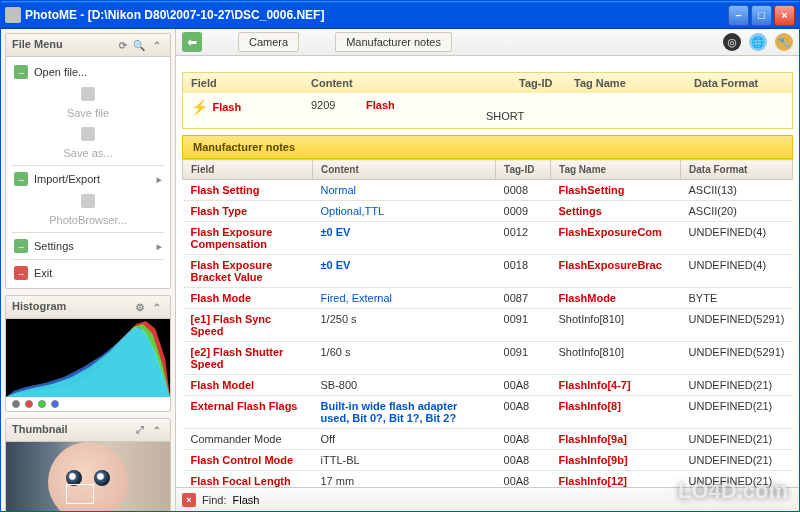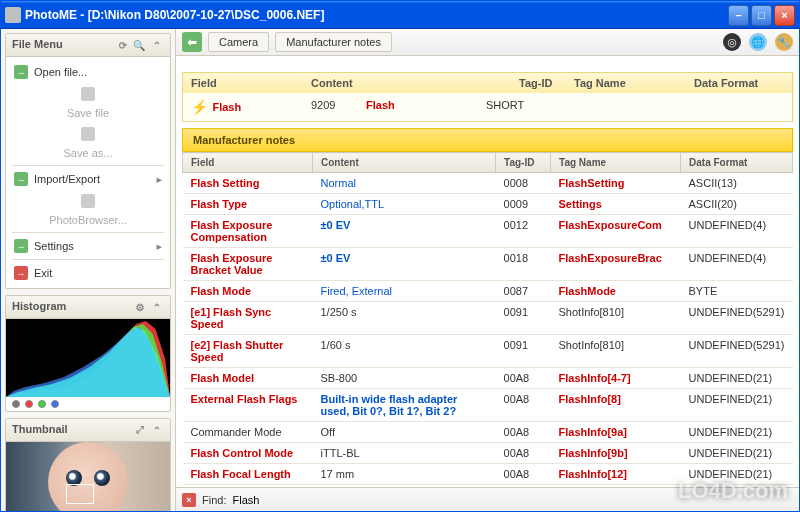--- a/index.html
+++ b/index.html
@@ -29,33 +29,33 @@
 .histogram { height: 78px; background: #000; position: relative; overflow: hidden; }
 .hist-dots { padding: 3px 6px; display: flex; gap: 5px; }
 .hist-dot { width: 8px; height: 8px; border-radius: 50%; border: 1px solid #888; cursor: pointer; }
 .thumb { height: 96px; background: #333; position: relative; display: flex; align-items: center; justify-content: center; overflow: hidden; }
 .baby-face { width: 80px; height: 80px; background: radial-gradient(circle at 45% 40%, #f4d5c4, #e0b29e); border-radius: 50%; position: relative; }
 .baby-eye { width: 16px; height: 16px; background: radial-gradient(circle at 40% 40%, #fff 20%, #3a5a7a 30%, #1a2a3a 60%); border-radius: 50%; position: absolute; top: 28px; }
 .baby-eye.l { left: 18px; } .baby-eye.r { right: 18px; }
 .main { flex: 1; display: flex; flex-direction: column; overflow: hidden; }
 .toolbar { height: 27px; background: linear-gradient(to bottom, #fafafa, #eee); border-bottom: 1px solid #cfcabe; display: flex; align-items: center; padding: 0 6px; gap: 6px; }
 .toolbar .back { width: 20px; height: 20px; background: #6bb76b; border-radius: 3px; color: #fff; display: flex; align-items: center; justify-content: center; cursor: pointer; font-weight: bold; }
-.tab-btn { padding: 3px 10px; border: 1px solid #cfcabe; background: #f7f6f2; border-radius: 2px; cursor: pointer; color: #333; }
+.tab-btn { padding: 3px 10px; border: 1px solid #cfcabe; background: #f7f6f2; border-radius: 2px; cursor: pointer; color: #333; margin-left: 30px; }
 .toolbar .spacer { flex: 1; }
 .tool-icon { width: 18px; height: 18px; border-radius: 50%; display: flex; align-items: center; justify-content: center; cursor: pointer; margin-left: 2px; }
 .content { flex: 1; overflow-y: auto; background: #fff; padding: 12px 6px; }
 .flash-box { border: 1px solid #e6d87a; margin: 4px 0; }
 .flash-head { background: linear-gradient(to bottom, #fff8d6, #fceda8); padding: 4px 8px; display: flex; font-weight: bold; color: #555; font-size: 10px; }
 .flash-head .c1 { width: 120px; } .flash-head .c2 { flex: 1; } .flash-head .c3 { width: 55px; } .flash-head .c4 { width: 120px; } .flash-head .c5 { width: 90px; }
 .flash-row { background: #fffef5; padding: 6px 8px; display: flex; align-items: flex-start; }
 .flash-row .c1 { width: 120px; color: #cc0000; font-weight: bold; display: flex; align-items: center; gap: 4px; }
 .flash-row .c2 { flex: 1; color: #0054cc; font-weight: bold; }
 .flash-row .c3 { width: 55px; color: #333; }
 .flash-row .c4 { width: 120px; color: #cc0000; font-weight: bold; }
-.flash-row .c5 { width: 90px; color: #333; }
+.flash-row .c5 { width: 90px; color: #333; margin-top: 11px; }
 .section-head { background: linear-gradient(to bottom, #ffe680, #ffd633); border: 1px solid #e6c200; padding: 5px 10px; font-weight: bold; color: #5a4a00; margin: 6px 0 0 0; }
 .data-table { width: 100%; border-collapse: collapse; margin-bottom: 6px; }
 .data-table th { background: linear-gradient(to bottom, #f7f6f0, #e8e5d8); border: 1px solid #cfcabe; padding: 4px 8px; text-align: left; font-weight: bold; color: #555; font-size: 10px; }
 .data-table td { border-bottom: 1px solid #e8e5d8; padding: 4px 8px; vertical-align: top; }
 .col-field { width: 130px; }
 .col-content { }
 .col-tagid { width: 55px; }
 .col-tagname { width: 130px; }
 .col-format { width: 105px; }
 .red-bold { color: #cc0000; font-weight: bold; }

